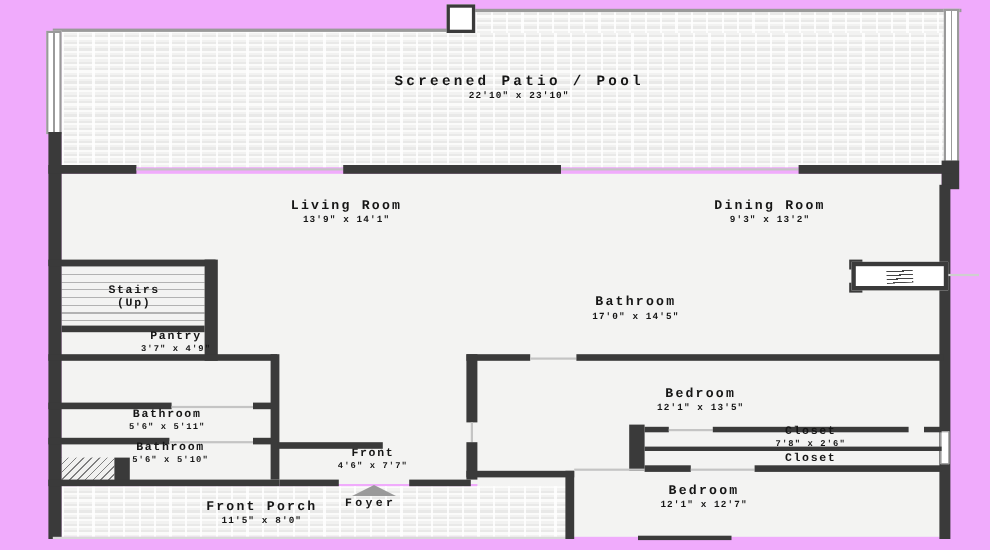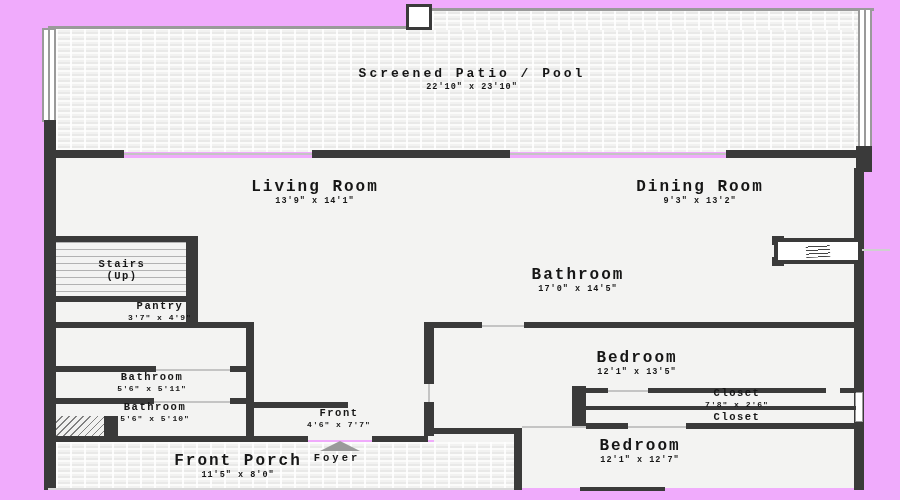--- a/index.html
+++ b/index.html
@@ -22,21 +22,21 @@
   .tex{position:absolute;
     background:
       repeating-linear-gradient(90deg,rgba(255,255,255,.85) 0 2px,rgba(255,255,255,0) 2px 14px),
       repeating-linear-gradient(0deg,#f2f2f1 0 2px,#fbfbfa 2px 4px,#e9e9e8 4px 6px);
   }
   .treads{position:absolute;
     background:repeating-linear-gradient(0deg,var(--floor) 0 6px,#b2b2b2 6px 7px);}
   .hatch{position:absolute;
     background:repeating-linear-gradient(135deg,#f1f1f0 0 4px,#808080 4px 5px);}
   .label{position:absolute;transform:translate(-50%,-50%);text-align:center;color:var(--txt);z-index:30;line-height:1.15;}
-  .rname{font-weight:700;font-size:16px;letter-spacing:2px;white-space:nowrap;}
+  .rname{font-weight:700;font-size:12px;letter-spacing:2px;white-space:nowrap;}
   .rdims{font-weight:700;font-size:8.5px;letter-spacing:1px;white-space:nowrap;margin-top:1px;}
   .label.sm .rname{font-size:10.5px;letter-spacing:1.5px;}
   .label.sm .rdims{font-size:8px;}
   .label.big .rname{font-size:13px;letter-spacing:3px;}
   .label.wrap .rname{white-space:normal;}
   .arrow-up{position:absolute;width:0;height:0;
     border-left:20px solid transparent;border-right:20px solid transparent;
     border-bottom:10px solid #9a9a9a;transform:translate(-50%,-50%);z-index:30;}
   .fp{position:absolute;background:#fff;border:4px solid var(--wall);box-sizing:border-box;z-index:12;}
   .fp-icon{position:absolute;left:50%;top:50%;transform:translate(-50%,-50%) rotate(-3deg);

